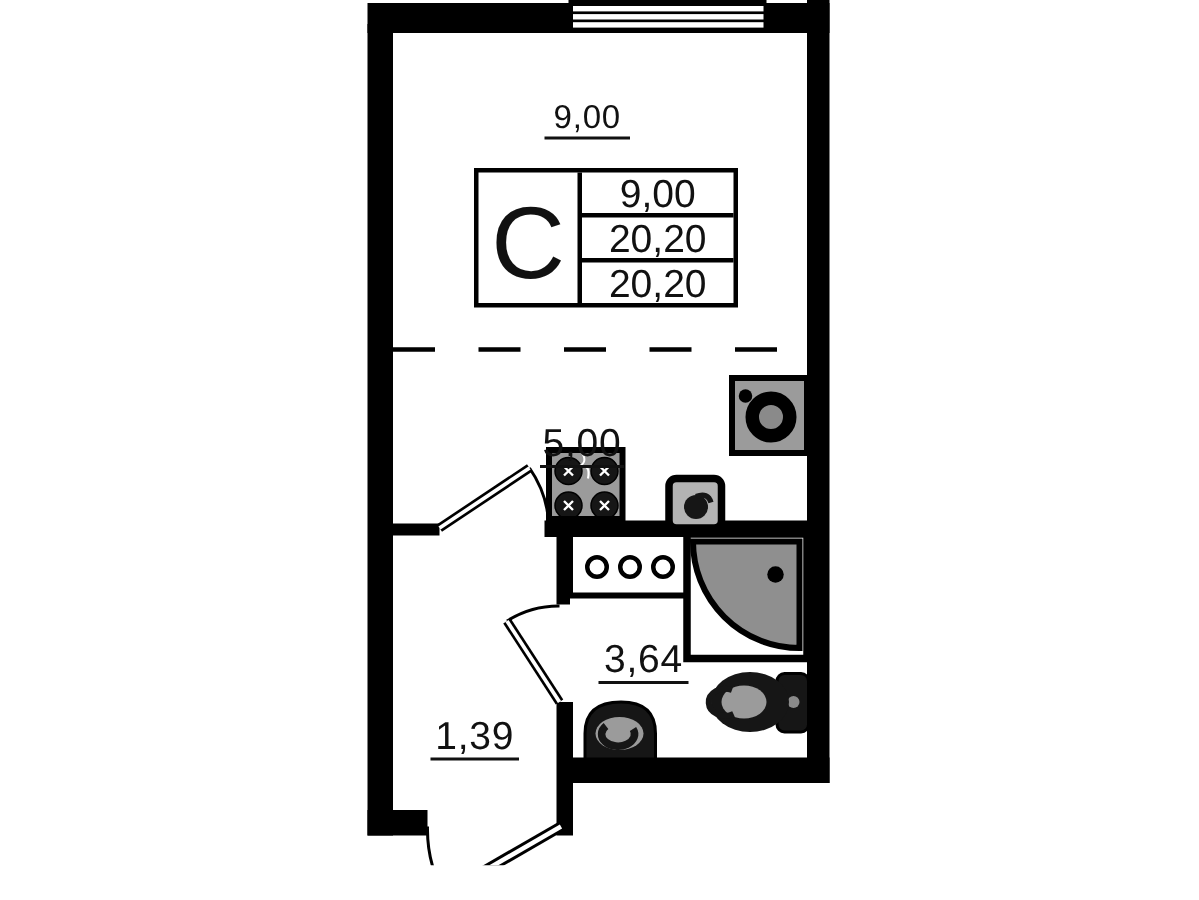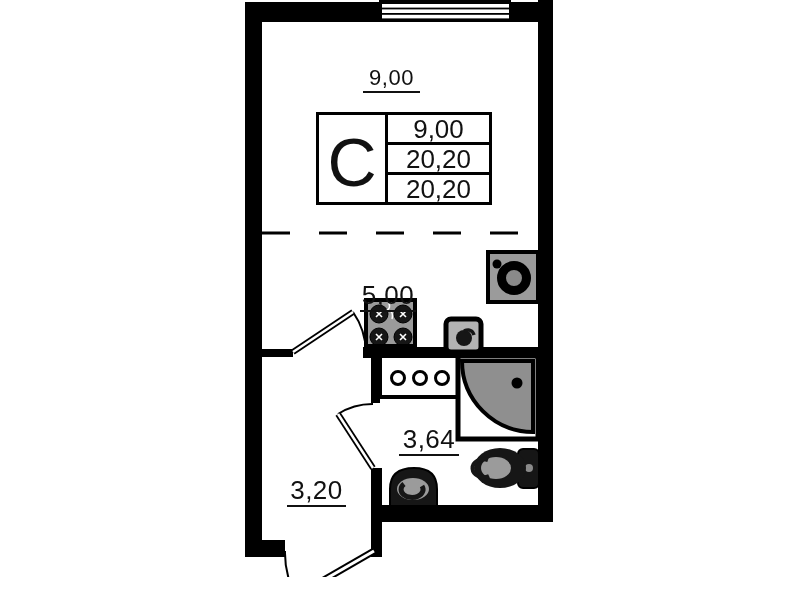--- a/index.html
+++ b/index.html
@@ -122,21 +122,21 @@
       <path d="M404,484 a11,8 0 1 0 18,2" fill="none" stroke="#161616" stroke-width="5"></path>
     </g>
   </svg>
 
   <div class="dim-label" style="left:363px;top:67px;width:57px;font-size:22px;">9,00</div>
 
   <div class="dim-label" style="left:360px;top:270px;width:56px;font-size:26px;margin-top:12px;">5,00</div>
 
   <div class="dim-label" style="left:399px;top:426px;width:60px;font-size:26px;">3,64</div>
 
-  <div class="dim-label" style="left:287px;top:477px;width:59px;font-size:26px;">3,20</div>
+  <div class="dim-label" style="left:287px;top:477px;width:59px;font-size:26px;">1,39</div>
 
   <div class="stamp">
     <div class="stamp-letter">С</div>
     <div class="stamp-rows">
       <div class="stamp-row">9,00</div>
       <div class="stamp-row">20,20</div>
       <div class="stamp-row">20,20</div>
     </div>
   </div>
 

